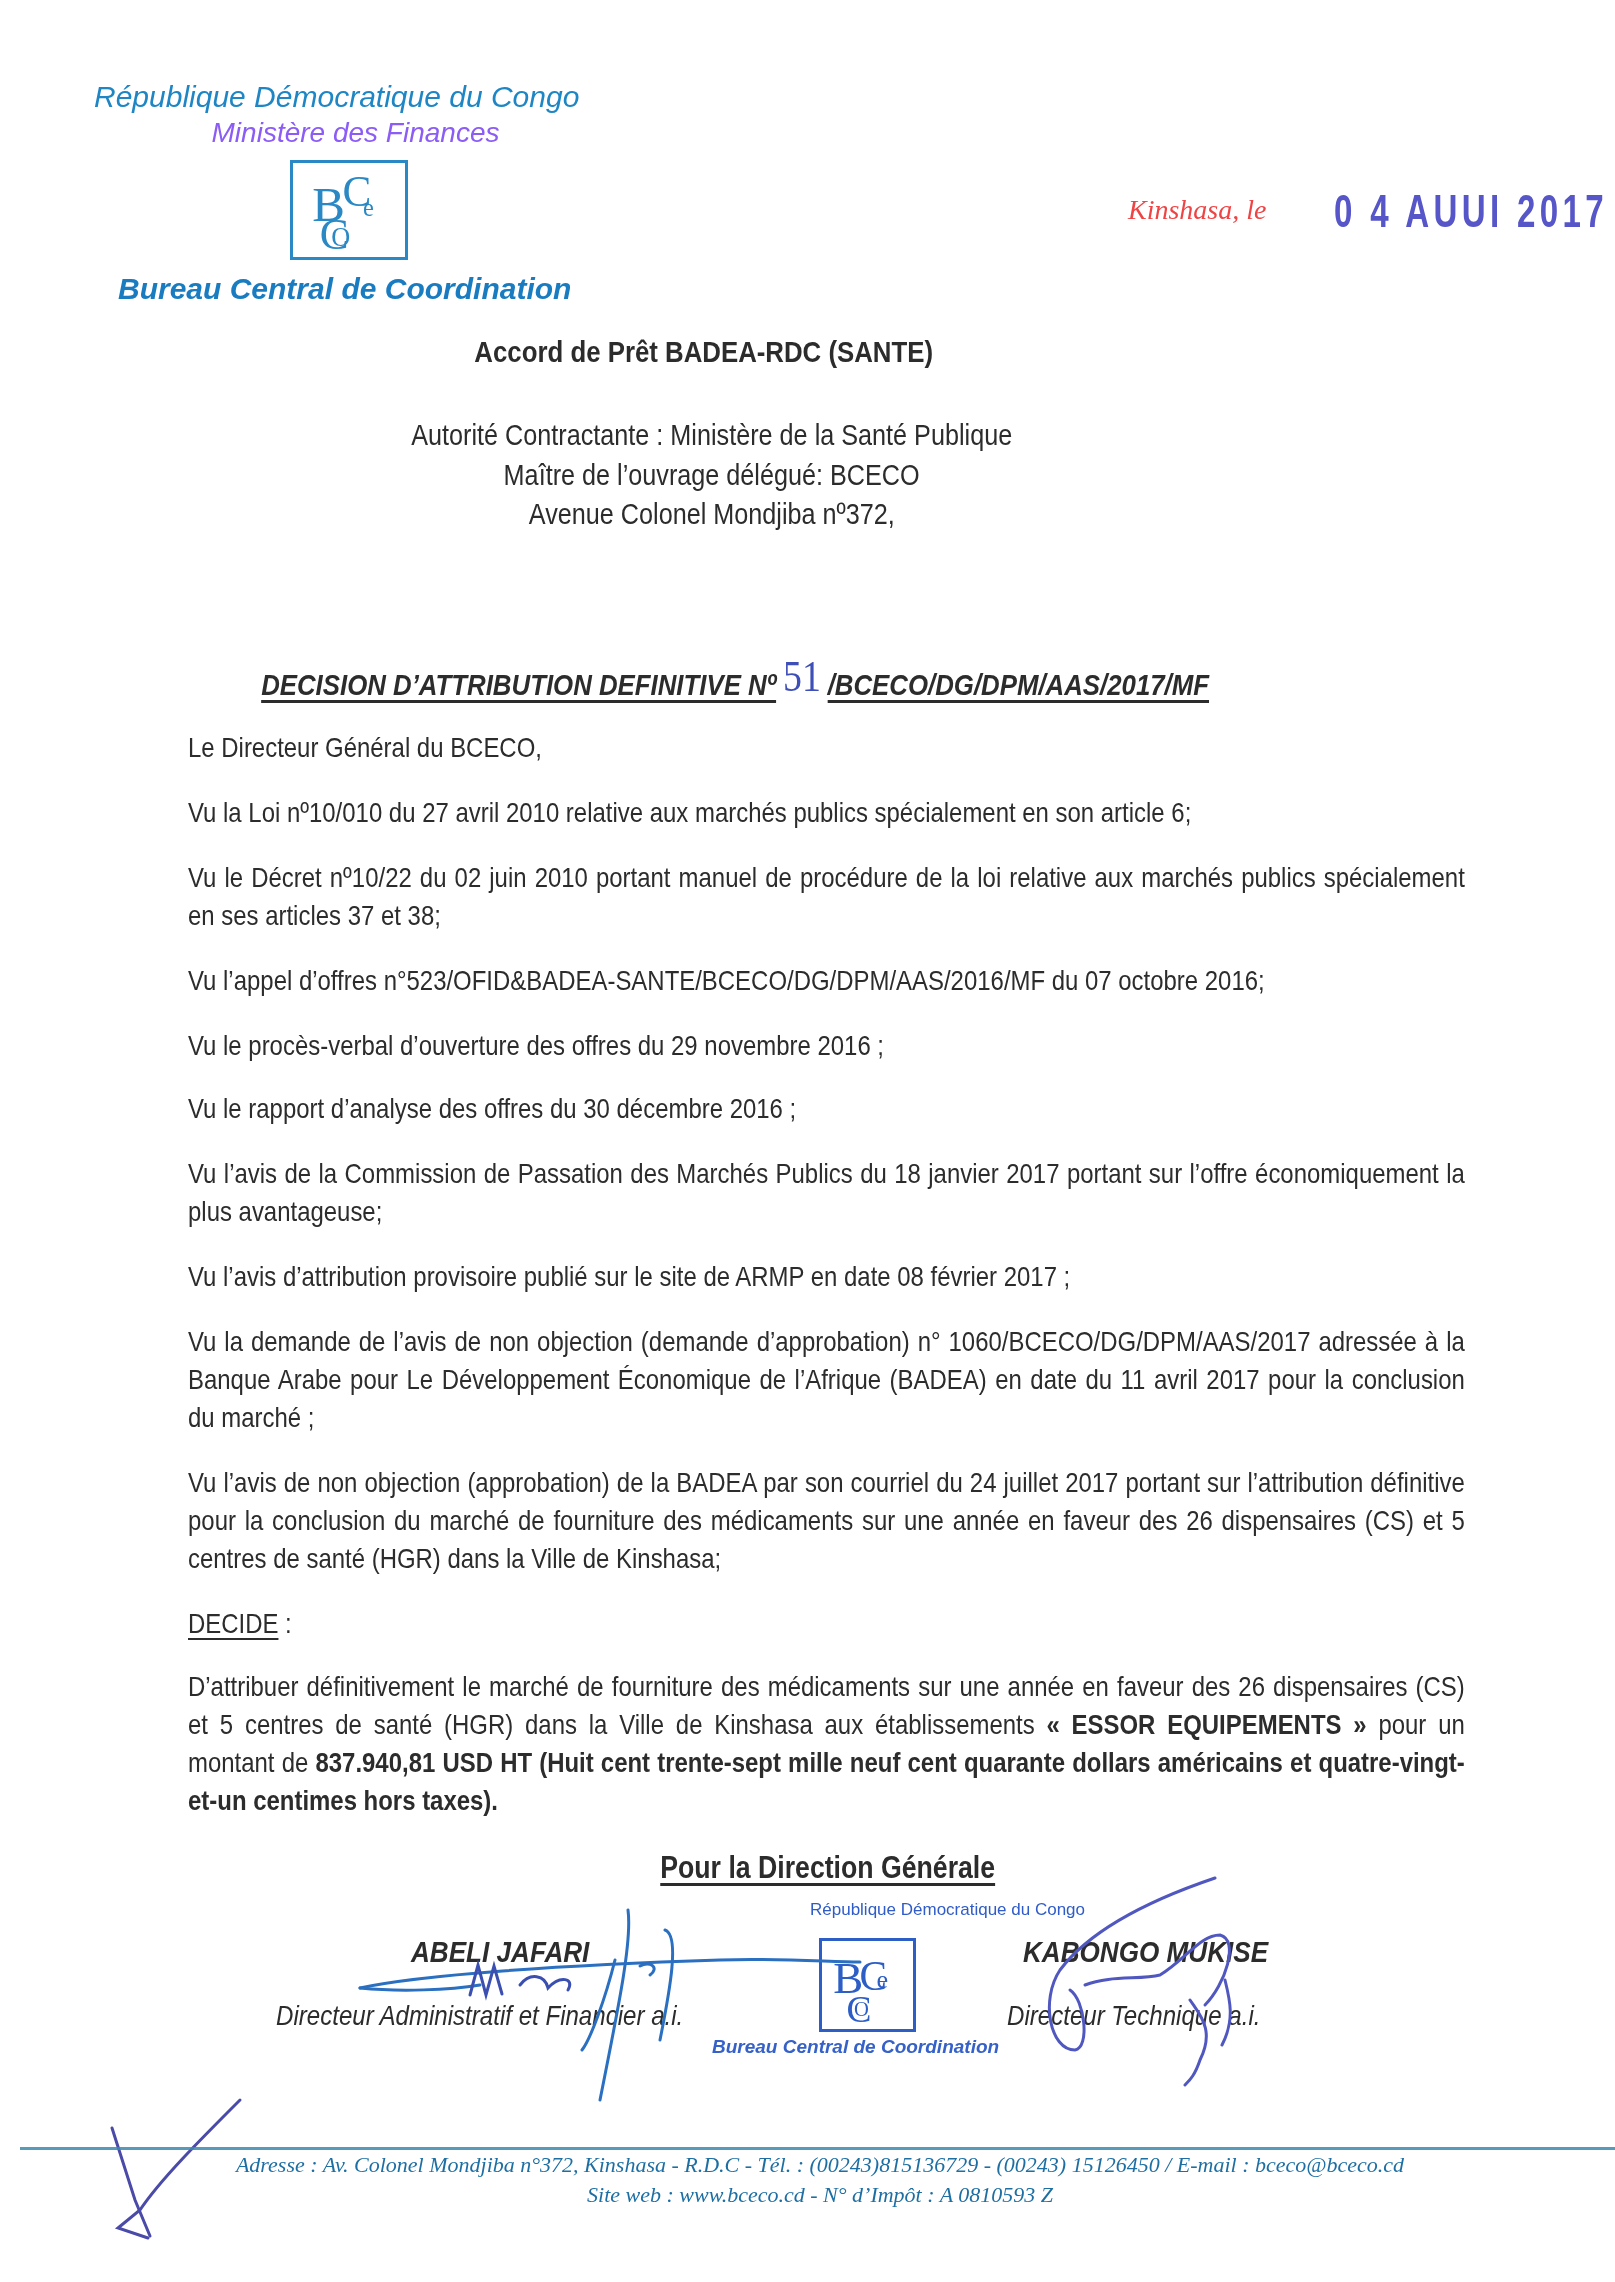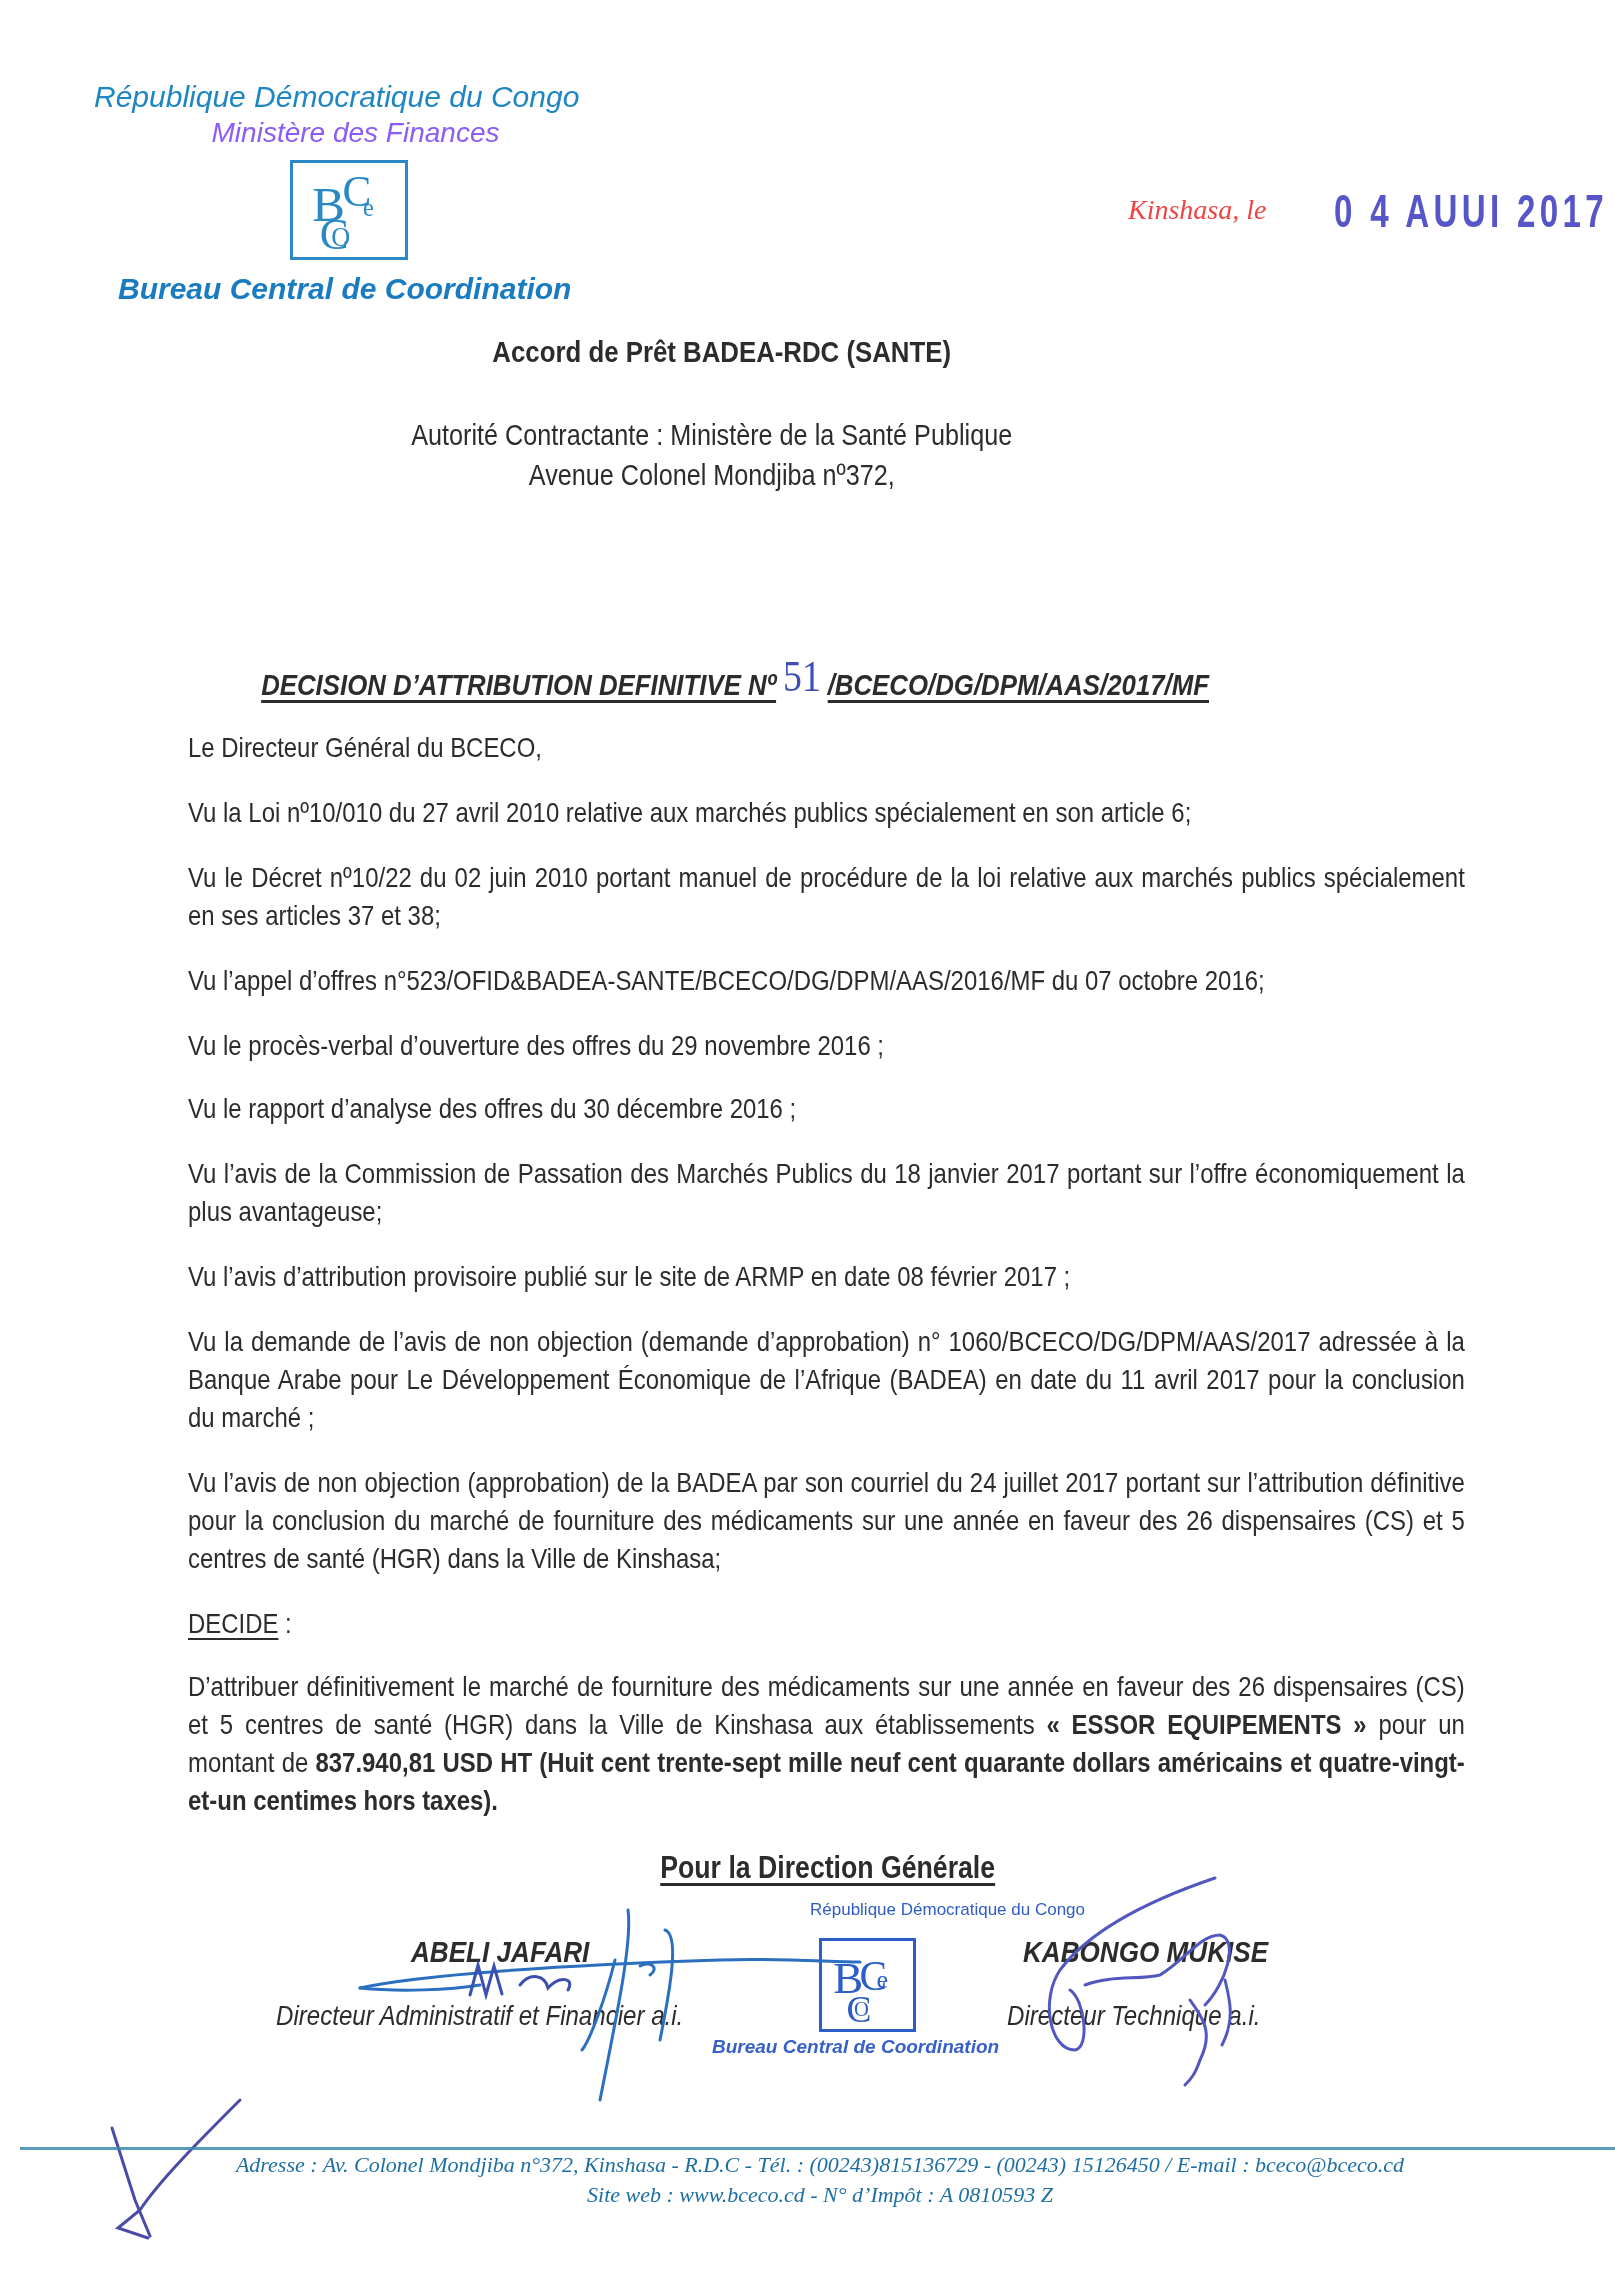--- a/index.html
+++ b/index.html
@@ -7,21 +7,21 @@
   .abs { position: absolute; }
   
   .lh-line1 { left: 94px; top: 80px; font-size: 30px; font-style: italic; color: #1e86c4; white-space: nowrap; }
   .lh-line2 { left: 94px; width: 523px; top: 117px; font-size: 28px; font-style: italic; color: #8b5cf6; text-align: center; white-space: nowrap; }
   .logo-box { left: 290px; top: 160px; width: 118px; height: 100px; border: 3px solid #2a88c4; box-sizing: border-box; }
   .logo-box svg { width: 100%; height: 100%; display: block; }
   .lh-line3 { left: 118px; top: 272px; font-size: 30px; font-weight: bold; font-style: italic; color: #1a7cc0; white-space: nowrap; }
   .city-date { left: 1128px; top: 194px; font-family: "Liberation Serif", serif; font-style: italic; font-size: 28px; color: #ef4444; white-space: nowrap; }
   .date-stamp { left: 1334px; top: 184px; font-family: "Liberation Sans", sans-serif; font-weight: bold; font-size: 46px; color: #5656c8; white-space: nowrap; transform: scaleX(0.72); transform-origin: left top; letter-spacing: 6px; }
   
-  .accord { left: 0; width: 1407px; top: 335px; text-align: center; padding-left: 18px; }
+  .accord { left: 0; width: 1407px; top: 335px; text-align: center; }
   .accord span { display: inline-block; font-size: 30px; font-weight: bold; transform: scaleX(0.86); color: #2c2c2c; }
   .authority { left: 0; width: 1424px; top: 418px; text-align: center; }
   .authority div { height: 39.5px; }
   .authority span { display: inline-block; font-size: 30px; transform: scaleX(0.84); color: #2c2c2c; }
   .decision { left: 0; width: 1470px; top: 655px; text-align: center; }
   .decision .inner { display: inline-block; transform: scaleX(0.86); font-size: 30px; font-weight: bold; font-style: italic; text-decoration: underline; text-underline-offset: 5px; color: #2c2c2c; white-space: nowrap; }
   .decision .hand-num { font-family: "Liberation Serif", serif; font-style: normal; font-weight: normal; font-size: 44px; color: #3f4fb8; text-decoration: none; display: inline-block; transform: translateY(-4px); padding: 0 8px; }
   
   .body-col { left: 188px; top: 728px; width: 1520px; transform: scaleX(0.84); transform-origin: left top; }
   .body-col p { margin: 0; font-size: 28.5px; line-height: 38px; text-align: justify; color: #2c2c2c; }
@@ -66,20 +66,21 @@
 
 <div class="abs city-date">Kinshasa, le</div>
 <div class="abs date-stamp">0 4 AUUI 2017</div>
 
 <div class="abs accord">
   <span>Accord de Prêt BADEA-RDC (SANTE)</span>
 </div>
 
 <div class="abs authority">
   <div><span>Autorité Contractante : Ministère de la Santé Publique</span></div>
+  <div><span>Maître de l’ouvrage délégué: BCECO</span></div>
   <div><span>Avenue Colonel Mondjiba  nº372,</span></div>
 </div>
 
 <div class="abs decision">
   <span class="inner">
     <span>DECISION D’ATTRIBUTION DEFINITIVE  Nº</span><span class="hand-num">51</span><span>/BCECO/DG/DPM/AAS/2017/MF</span>
   </span>
 </div>
 
 <div class="abs body-col">

